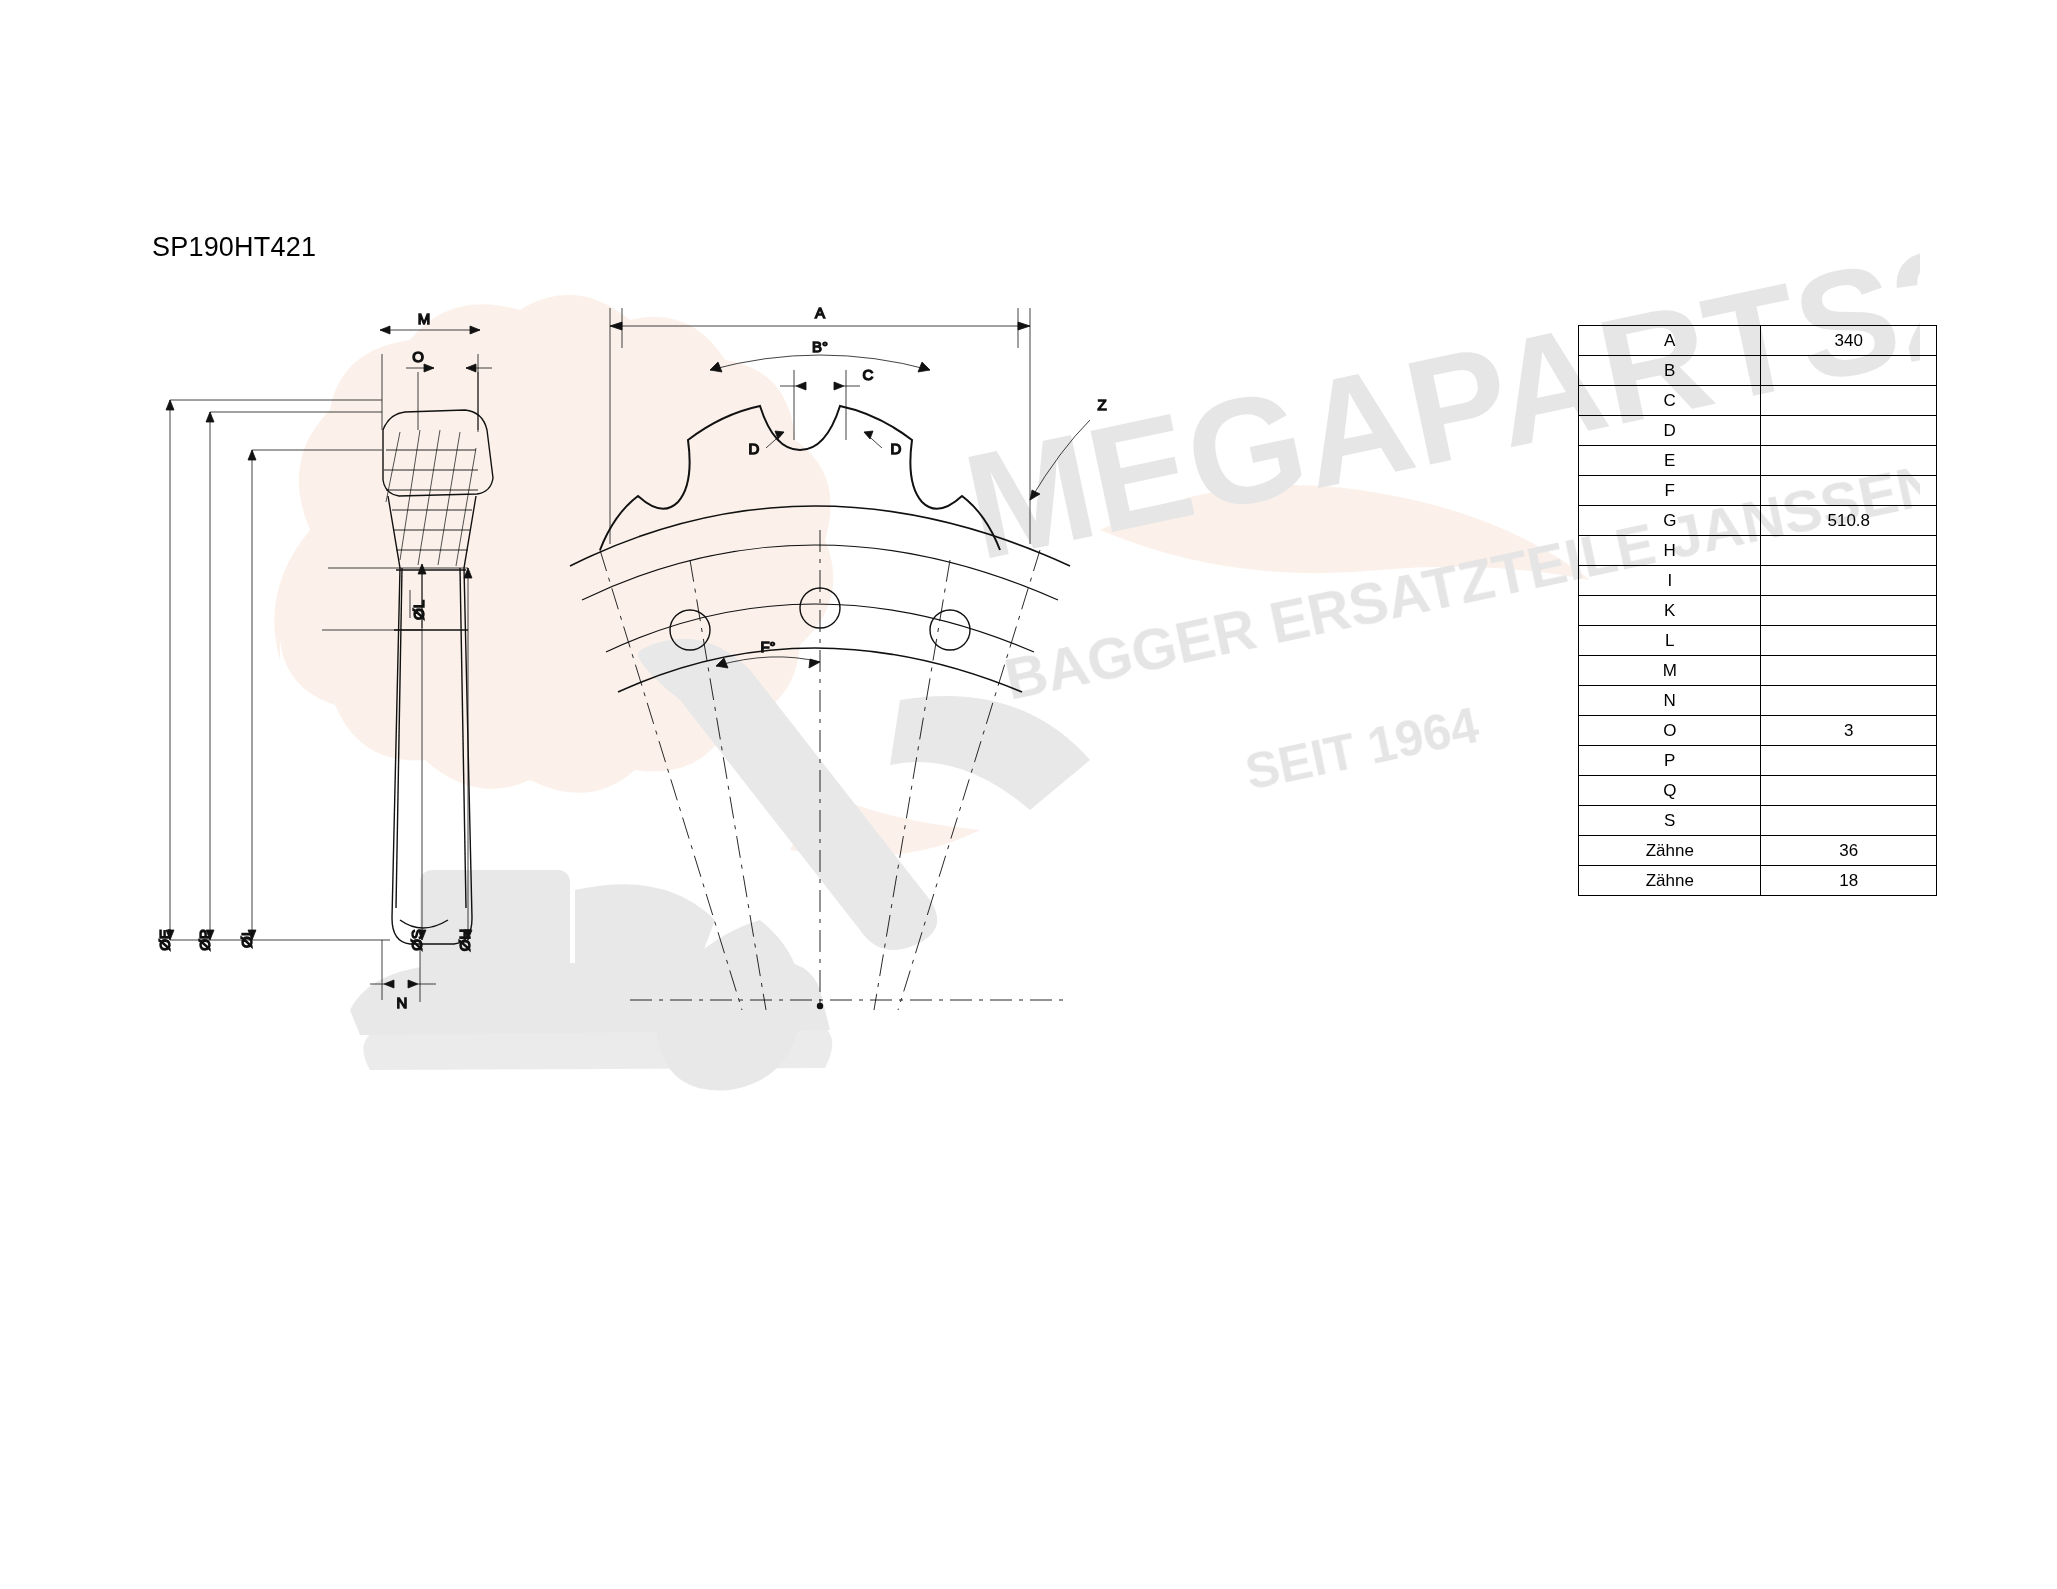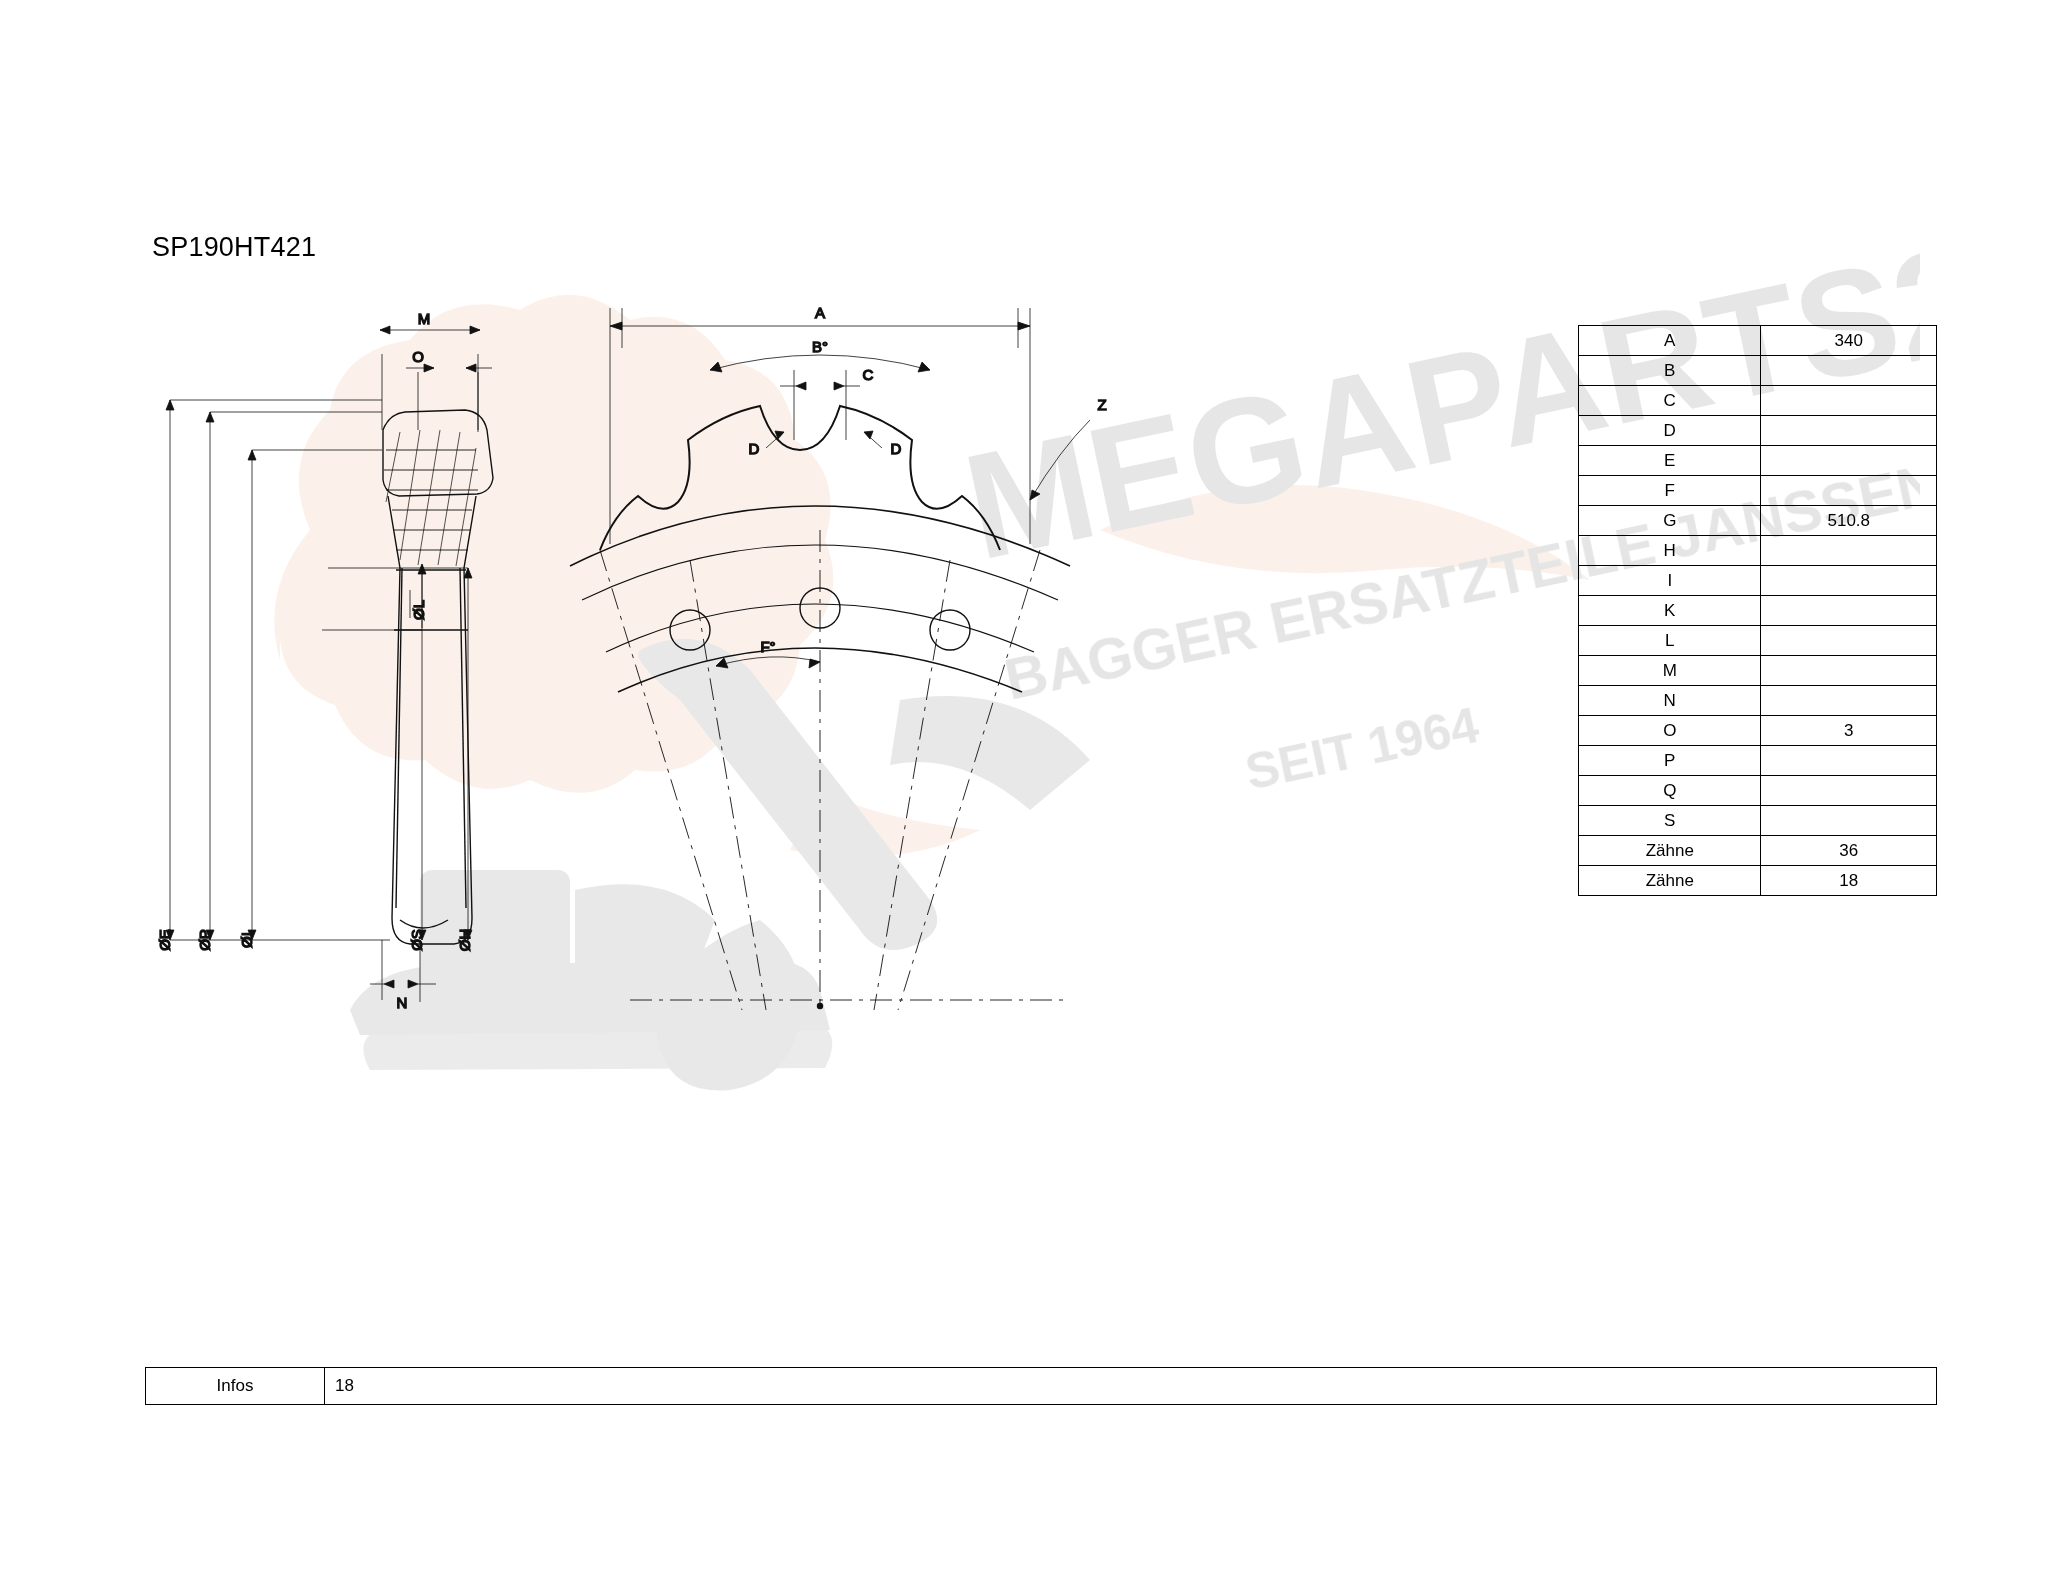--- a/index.html
+++ b/index.html
@@ -388,22 +388,14 @@
           <td class="k">Zähne</td>
           <td class="v">36</td>
         </tr>
       <tr>
           <td class="k">Zähne</td>
           <td class="v">18</td>
         </tr>
     </tbody>
   </table>
 
-  <table id="infos-table">
-    <tbody>
-      <tr>
-        <td class="label">Infos</td>
-        <td class="value">18</td>
-      </tr>
-    </tbody>
-  </table>
 
 </div>
 
 </body></html>

